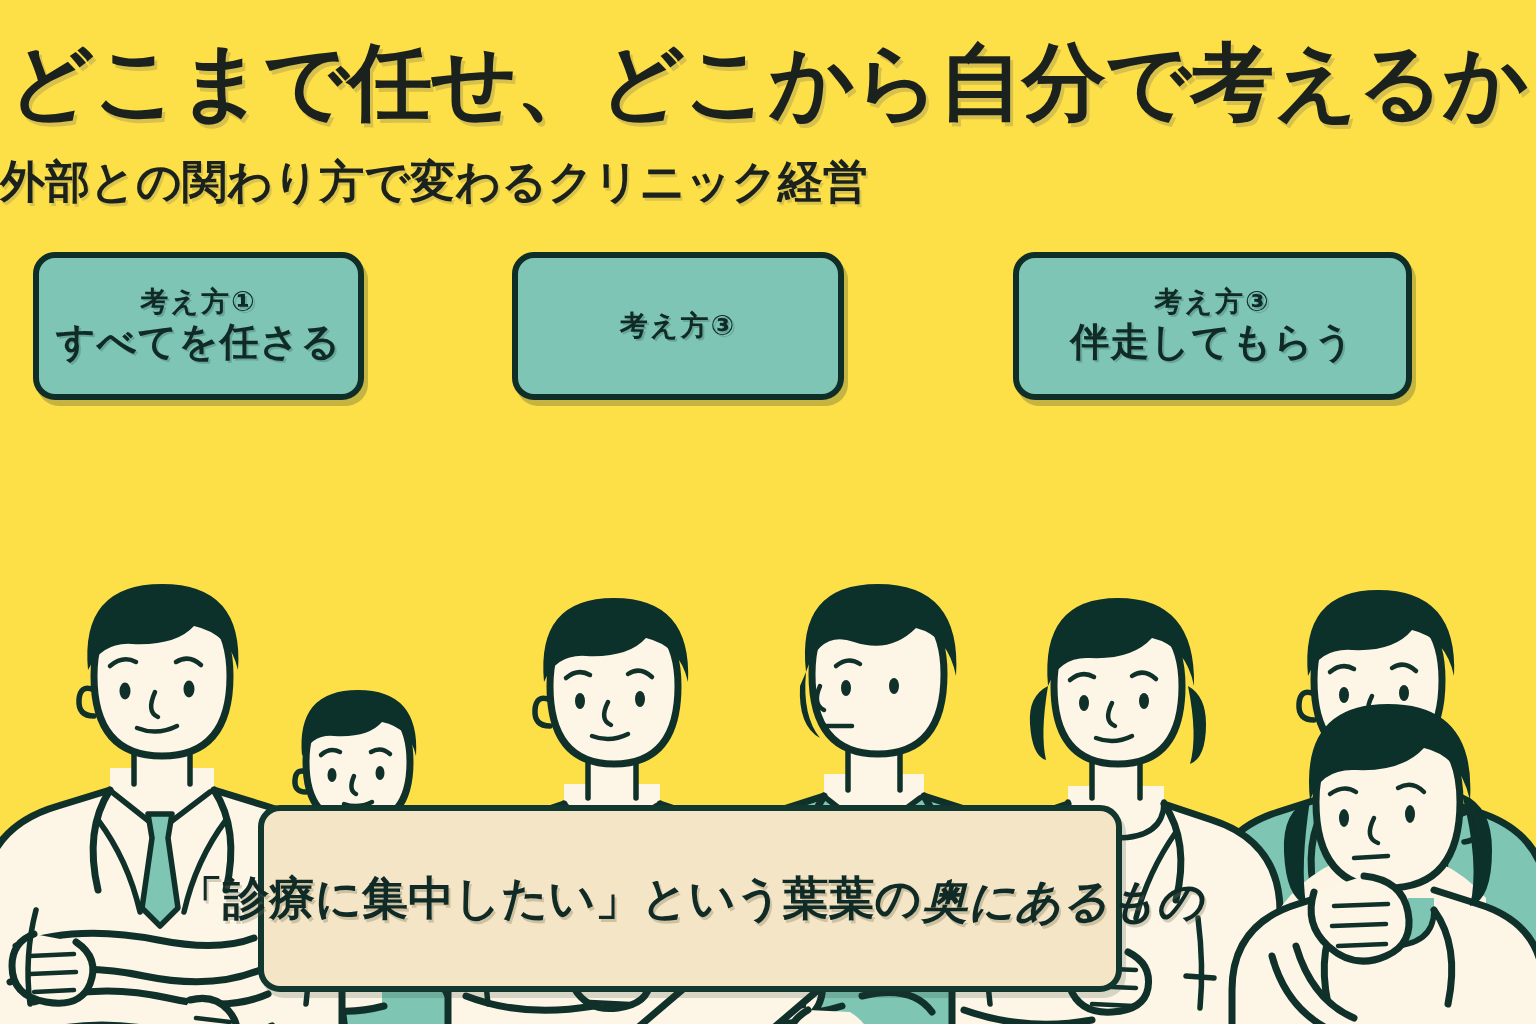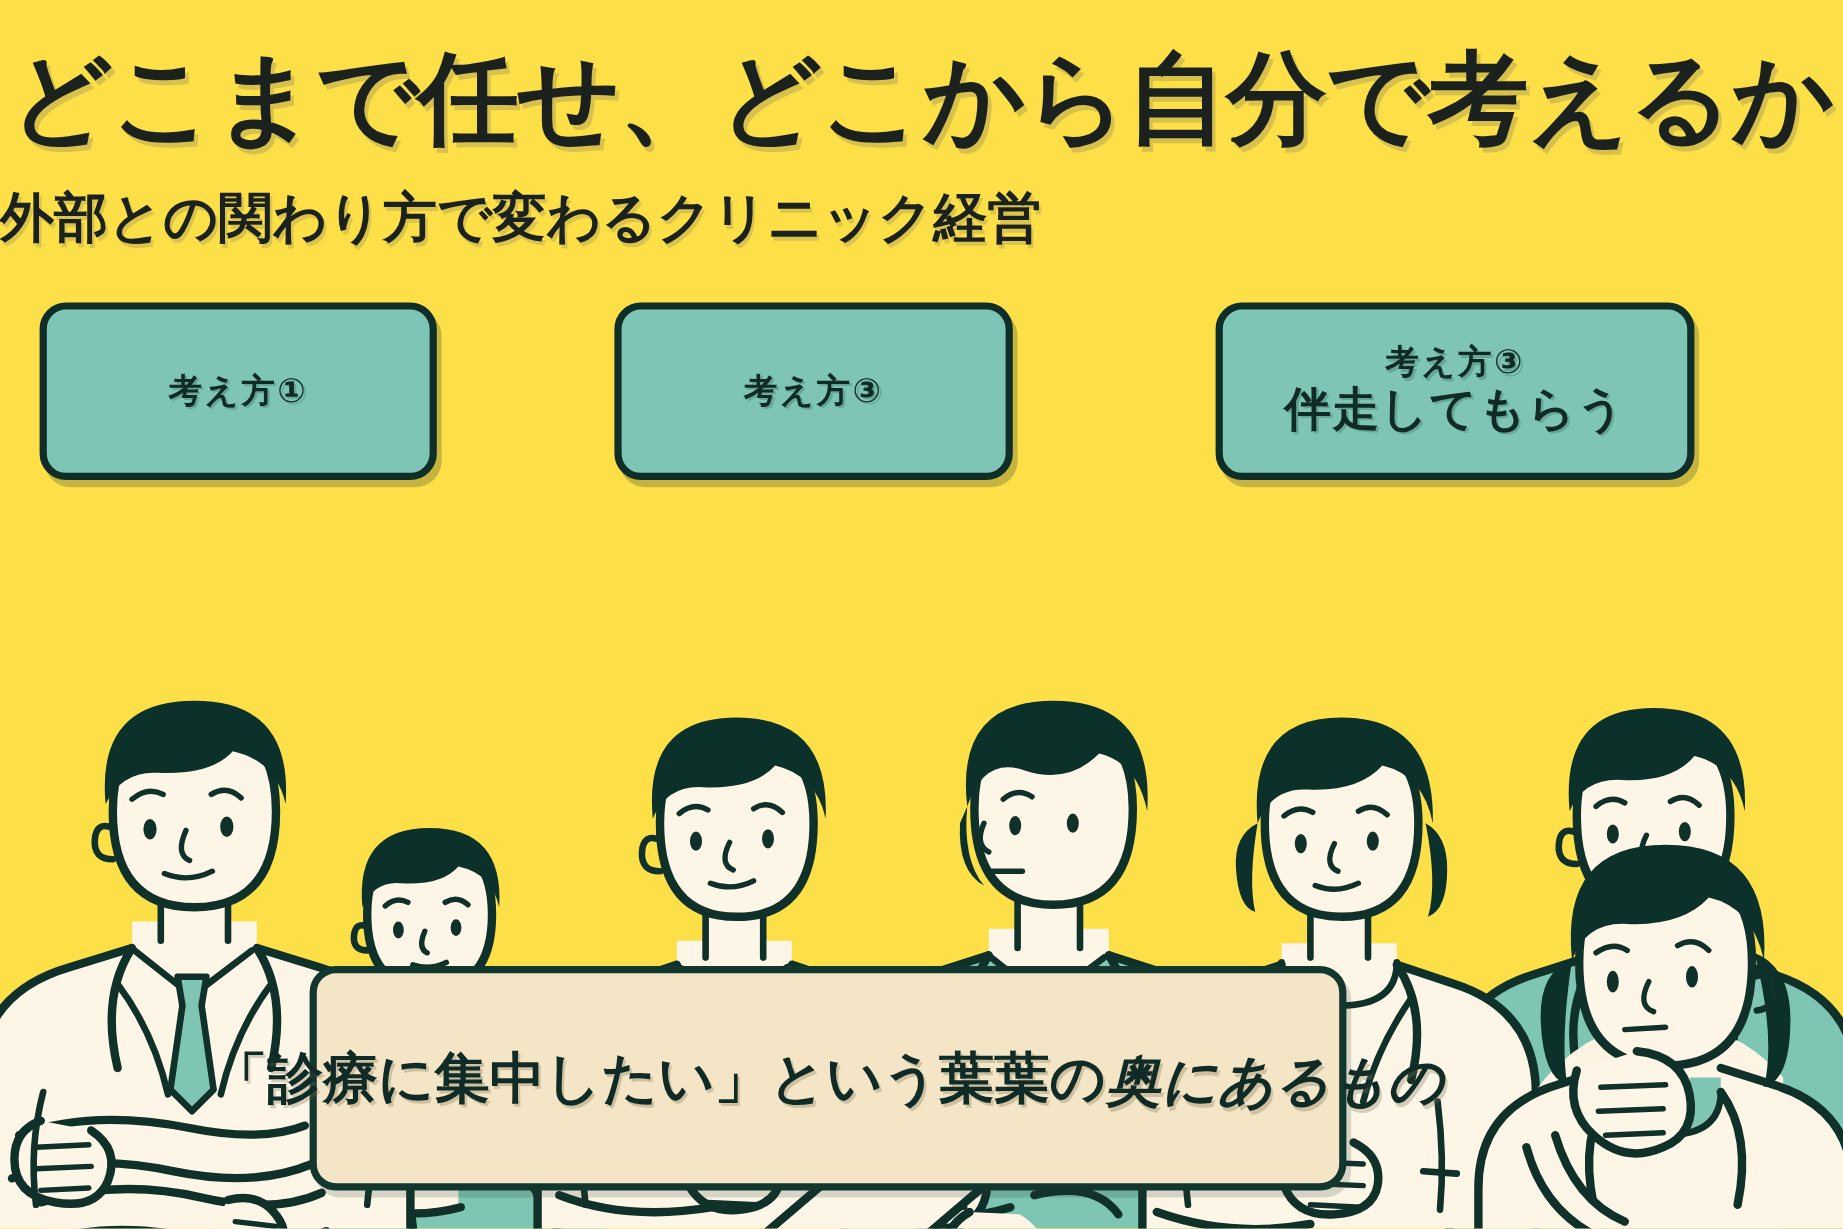--- a/index.html
+++ b/index.html
@@ -60,20 +60,21 @@
 </head>
 <body>
 
 <div id="stage">
 
   <div class="title">どこまで任せ、どこから自分で考えるか</div>
   <div class="subtitle">外部との関わり方で変わるクリニック経営</div>
 
   <div class="card" id="card1">
     <div class="l1">考え方①</div>
+    <div class="l2">すべてを任さる</div>
   </div>
   <div class="card" id="card2">
     <div class="l1">考え方③</div>
   </div>
   <div class="card" id="card3">
     <div class="l1">考え方③</div>
     <div class="l2">伴走してもらう</div>
   </div>
 
   <div id="art">

